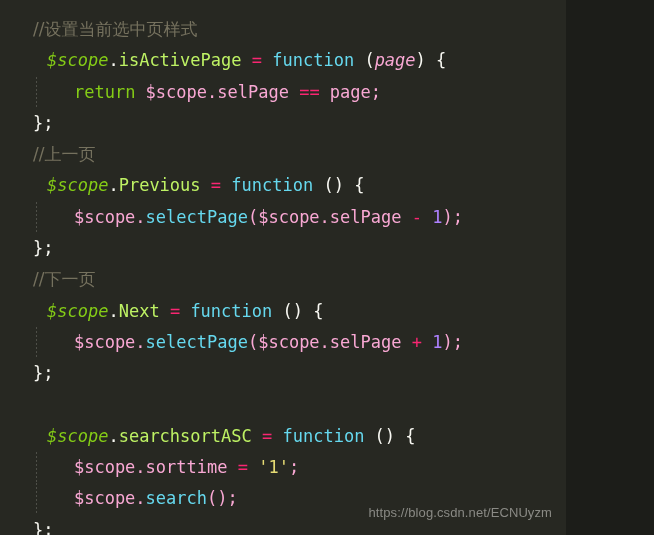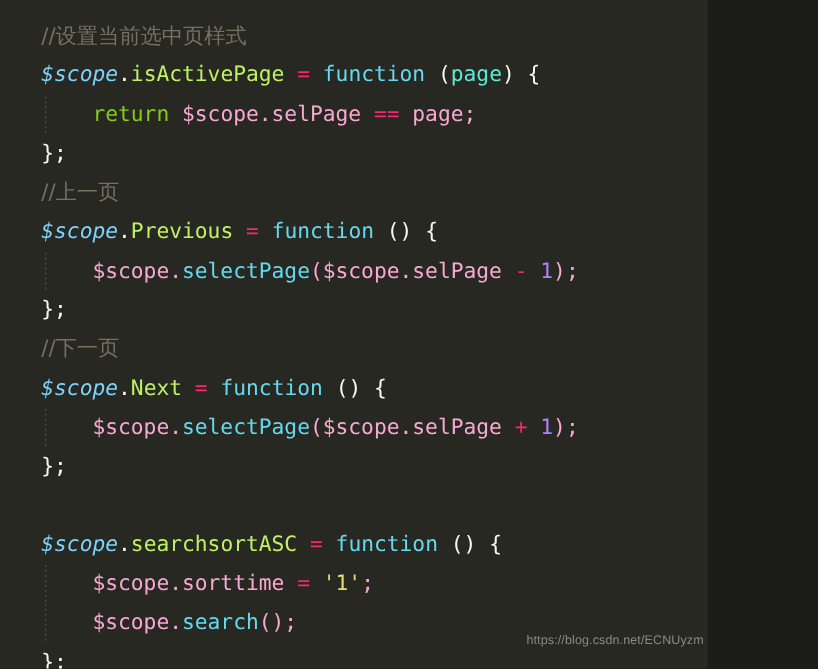--- a/index.html
+++ b/index.html
@@ -35,40 +35,40 @@
     content: "";
     position: absolute;
     left: 3px;
     top: 0;
     bottom: 0;
     width: 1px;
     background-image: linear-gradient(to bottom, #4e4f48 0 2px, transparent 2px 4px);
     background-size: 1px 4px;
   }
   .c-comment { color: #75715e; }
-  .c-var     { color: #7dd3fc; font-style: italic; }
+  .c-var     { color: #84cc16; font-style: italic; margin-left: 14px; }
   .c-kw      { color: #66d9ef; }
   .c-fname   { color: #bef264; }
   .c-method  { color: #66d9ef; text-align: center; }
   .c-op      { color: #f92672; }
   .c-return  { color: #84cc16; }
-  .c-param   { color: #5eead4; }
+  .c-param   { color: #f9a8d4; font-style: italic; }
   .c-num     { color: #ae81ff; }
   .c-str     { color: #e6db74; }
   .c-plain   { color: #f9a8d4; }
   .c-punct   { color: #f8f8f2; }
   .cjk { font-family: "DejaVu Sans", "Liberation Sans", sans-serif; }
 
   #watermark {
     position: absolute;
-    right: 3px;
+    right: 14px;
     bottom: 7px;
     color: #8a8a85;
     font-family: "Liberation Sans", sans-serif;
-    font-size: 10px;
+    font-size: 13px;
     letter-spacing: 0.1px;
   }
 </style>
 </head>
 <body>
 
 <div id="editor">
   <div id="code"><div class="ln"><span class="c-comment cjk">//设置当前选中页样式</span></div><div class="ln"><span class="c-var">$scope</span><span class="c-punct">.</span><span class="c-fname">isActivePage</span><span class="c-plain"> </span><span class="c-op">=</span><span class="c-plain"> </span><span class="c-kw">function</span><span class="c-punct"> (</span><span class="c-param">page</span><span class="c-punct">) {</span></div><div class="ln guide"><span class="c-plain">    </span><span class="c-return">return</span><span class="c-plain"> $scope.selPage </span><span class="c-op">==</span><span class="c-plain"> page;</span></div><div class="ln"><span class="c-punct">};</span></div><div class="ln"><span class="c-comment cjk">//上一页</span></div><div class="ln"><span class="c-var">$scope</span><span class="c-punct">.</span><span class="c-fname">Previous</span><span class="c-plain"> </span><span class="c-op">=</span><span class="c-plain"> </span><span class="c-kw">function</span><span class="c-punct"> () {</span></div><div class="ln guide"><span class="c-plain">    $scope.</span><span class="c-method">selectPage</span><span class="c-plain">($scope.selPage </span><span class="c-op">-</span><span class="c-plain"> </span><span class="c-num">1</span><span class="c-plain">);</span></div><div class="ln"><span class="c-punct">};</span></div><div class="ln"><span class="c-comment cjk">//下一页</span></div><div class="ln"><span class="c-var">$scope</span><span class="c-punct">.</span><span class="c-fname">Next</span><span class="c-plain"> </span><span class="c-op">=</span><span class="c-plain"> </span><span class="c-kw">function</span><span class="c-punct"> () {</span></div><div class="ln guide"><span class="c-plain">    $scope.</span><span class="c-method">selectPage</span><span class="c-plain">($scope.selPage </span><span class="c-op">+</span><span class="c-plain"> </span><span class="c-num">1</span><span class="c-plain">);</span></div><div class="ln"><span class="c-punct">};</span></div><div class="ln">&nbsp;</div><div class="ln"><span class="c-var">$scope</span><span class="c-punct">.</span><span class="c-fname">searchsortASC</span><span class="c-plain"> </span><span class="c-op">=</span><span class="c-plain"> </span><span class="c-kw">function</span><span class="c-punct"> () {</span></div><div class="ln guide"><span class="c-plain">    $scope.sorttime </span><span class="c-op">=</span><span class="c-plain"> </span><span class="c-str">'1'</span><span class="c-plain">;</span></div><div class="ln guide"><span class="c-plain">    $scope.</span><span class="c-method">search</span><span class="c-plain">();</span></div><div class="ln"><span class="c-punct">};</span></div></div>
   <div id="watermark">https://blog.csdn.net/ECNUyzm</div>
 </div>

